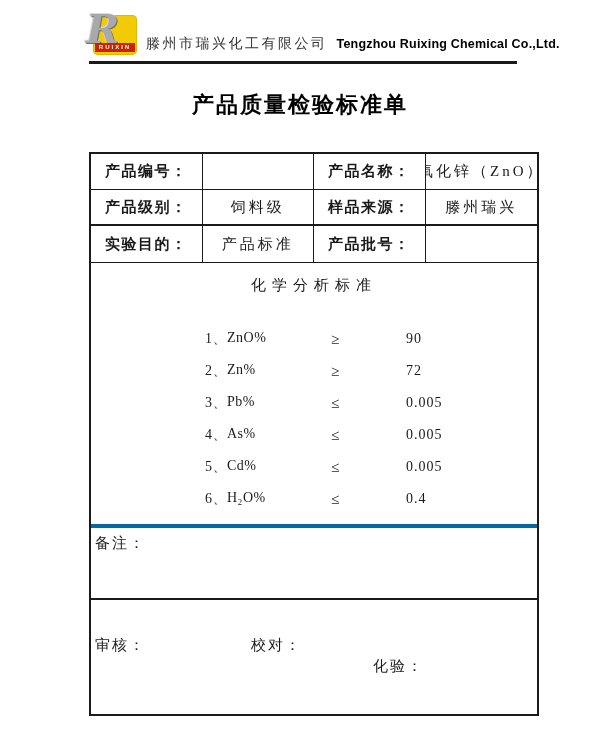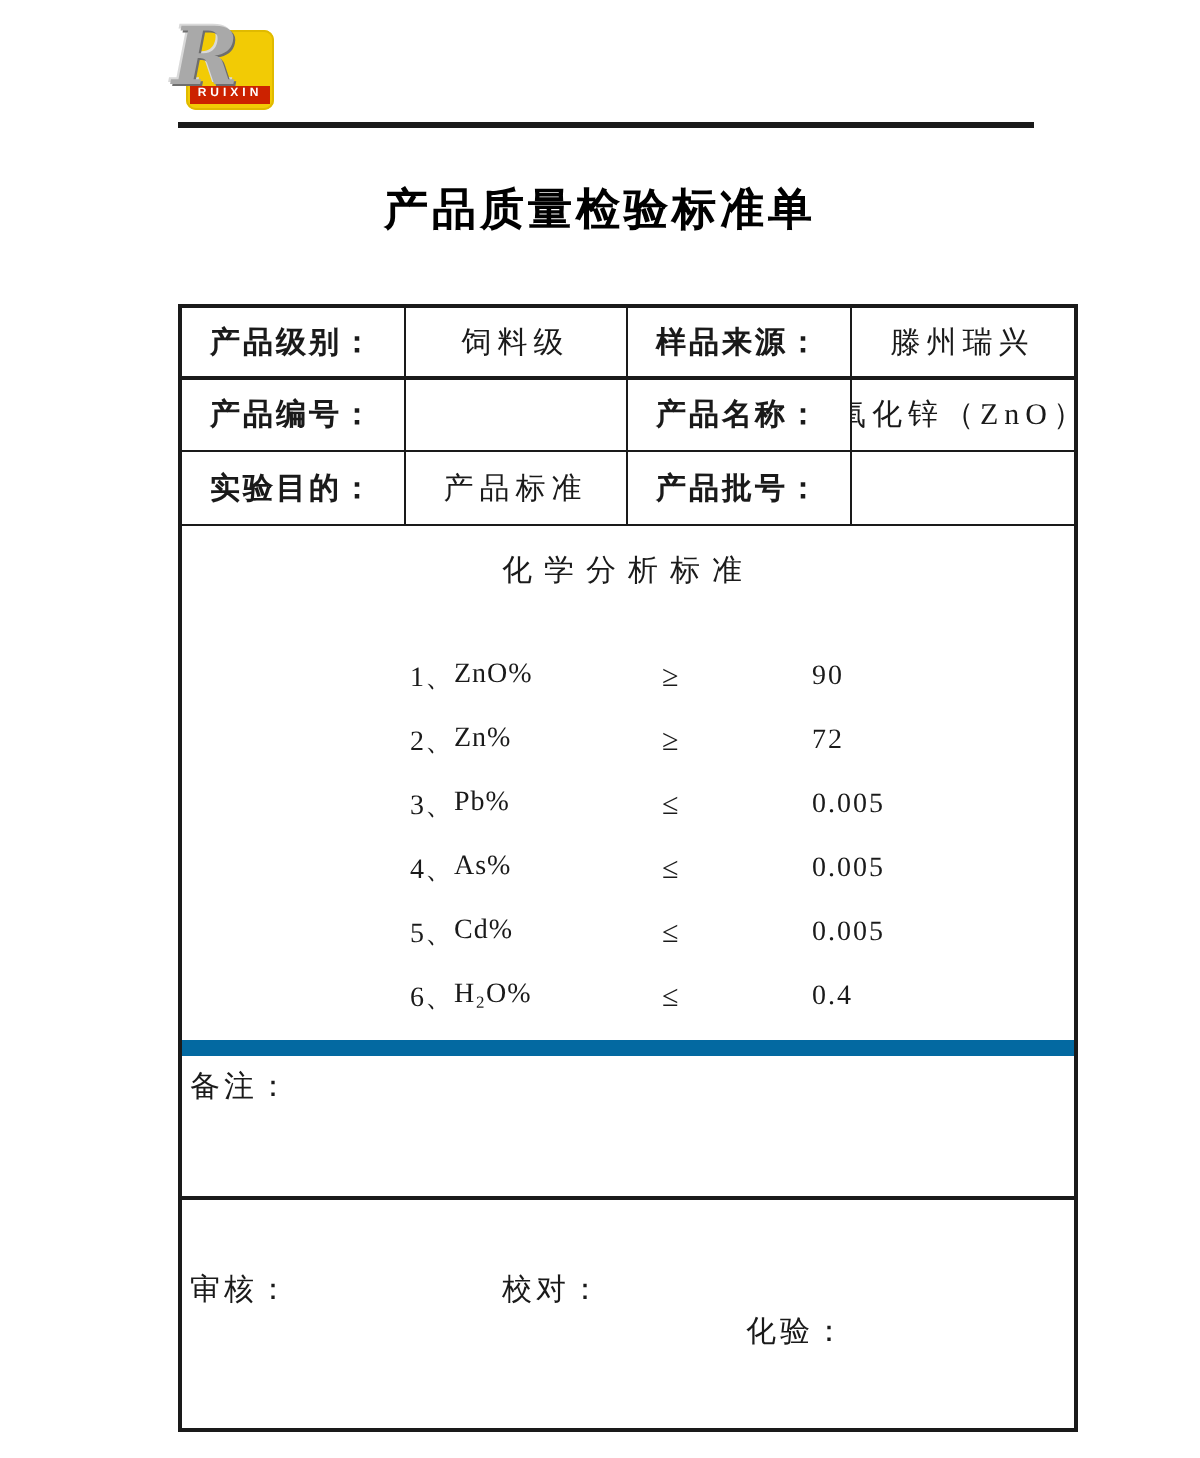--- a/index.html
+++ b/index.html
@@ -64,21 +64,21 @@
     border-right:1px solid #1a1a1a; box-sizing:border-box;
     overflow:hidden; white-space:nowrap;
   }
   .cell:last-child { border-right:none; }
   .cell.lab {
     font-family:"Liberation Sans", sans-serif; font-weight:bold;
     font-size:15px; letter-spacing:1.5px;
   }
   .cell.val { font-size:15px; letter-spacing:3px; }
 
-  .chem-section { height:252px; border-bottom:8px solid #0369a1; box-sizing:border-box; }
+  .chem-section { height:252px; border-bottom:4px solid #0369a1; box-sizing:border-box; }
   .chem-title { margin:13px 0 0 0; text-align:center; font-size:15px; letter-spacing:6px; }
   .chem-items { margin-top:28px; }
   .chem-row { display:flex; align-items:center; height:32px; padding-left:114px; font-size:14px; }
   .chem-name { width:126px; display:flex; letter-spacing:0.5px; }
   .chem-op { width:75px; font-size:15px; }
   .chem-value { letter-spacing:1px; }
 
   .remarks-cell {
     height:72px; border-bottom:2px solid #1a1a1a; box-sizing:border-box;
     padding:6px 0 0 4px; font-size:15px; letter-spacing:2px;
@@ -91,40 +91,44 @@
 <body>
 
 <div class="page">
 
   <div class="logo">
     <div class="logo-square">
       <div class="logo-r">R</div>
       <div class="logo-band">RUIXIN</div>
     </div>
   </div>
+  <div class="company-line">
+    <span class="company-cn">滕州市瑞兴化工有限公司</span>
+    <span class="company-en">Tengzhou Ruixing Chemical Co.,Ltd.</span>
+  </div>
   <div class="header-rule"></div>
 
   <div class="doc-title">产品质量检验标准单</div>
 
   <div class="main-table">
+
+    <div class="info-row h36">
+      <div class="cell lab">产品编号：</div>
+      <div class="cell val"></div>
+      <div class="cell lab">产品名称：</div>
+      <div class="cell val">氧化锌（ZnO）</div>
+    </div>
 
     <div class="info-row h36 thick">
       <div class="cell lab">产品级别：</div>
       <div class="cell val">饲料级</div>
       <div class="cell lab">样品来源：</div>
       <div class="cell val">滕州瑞兴</div>
     </div>
 
-    <div class="info-row h36">
-      <div class="cell lab">产品编号：</div>
-      <div class="cell val"></div>
-      <div class="cell lab">产品名称：</div>
-      <div class="cell val">氧化锌（ZnO）</div>
-    </div>
-
 
     <div class="info-row h37">
       <div class="cell lab">实验目的：</div>
       <div class="cell val">产品标准</div>
       <div class="cell lab">产品批号：</div>
       <div class="cell val"></div>
     </div>
 
     <div class="chem-section">
       <div class="chem-title">化学分析标准</div>

